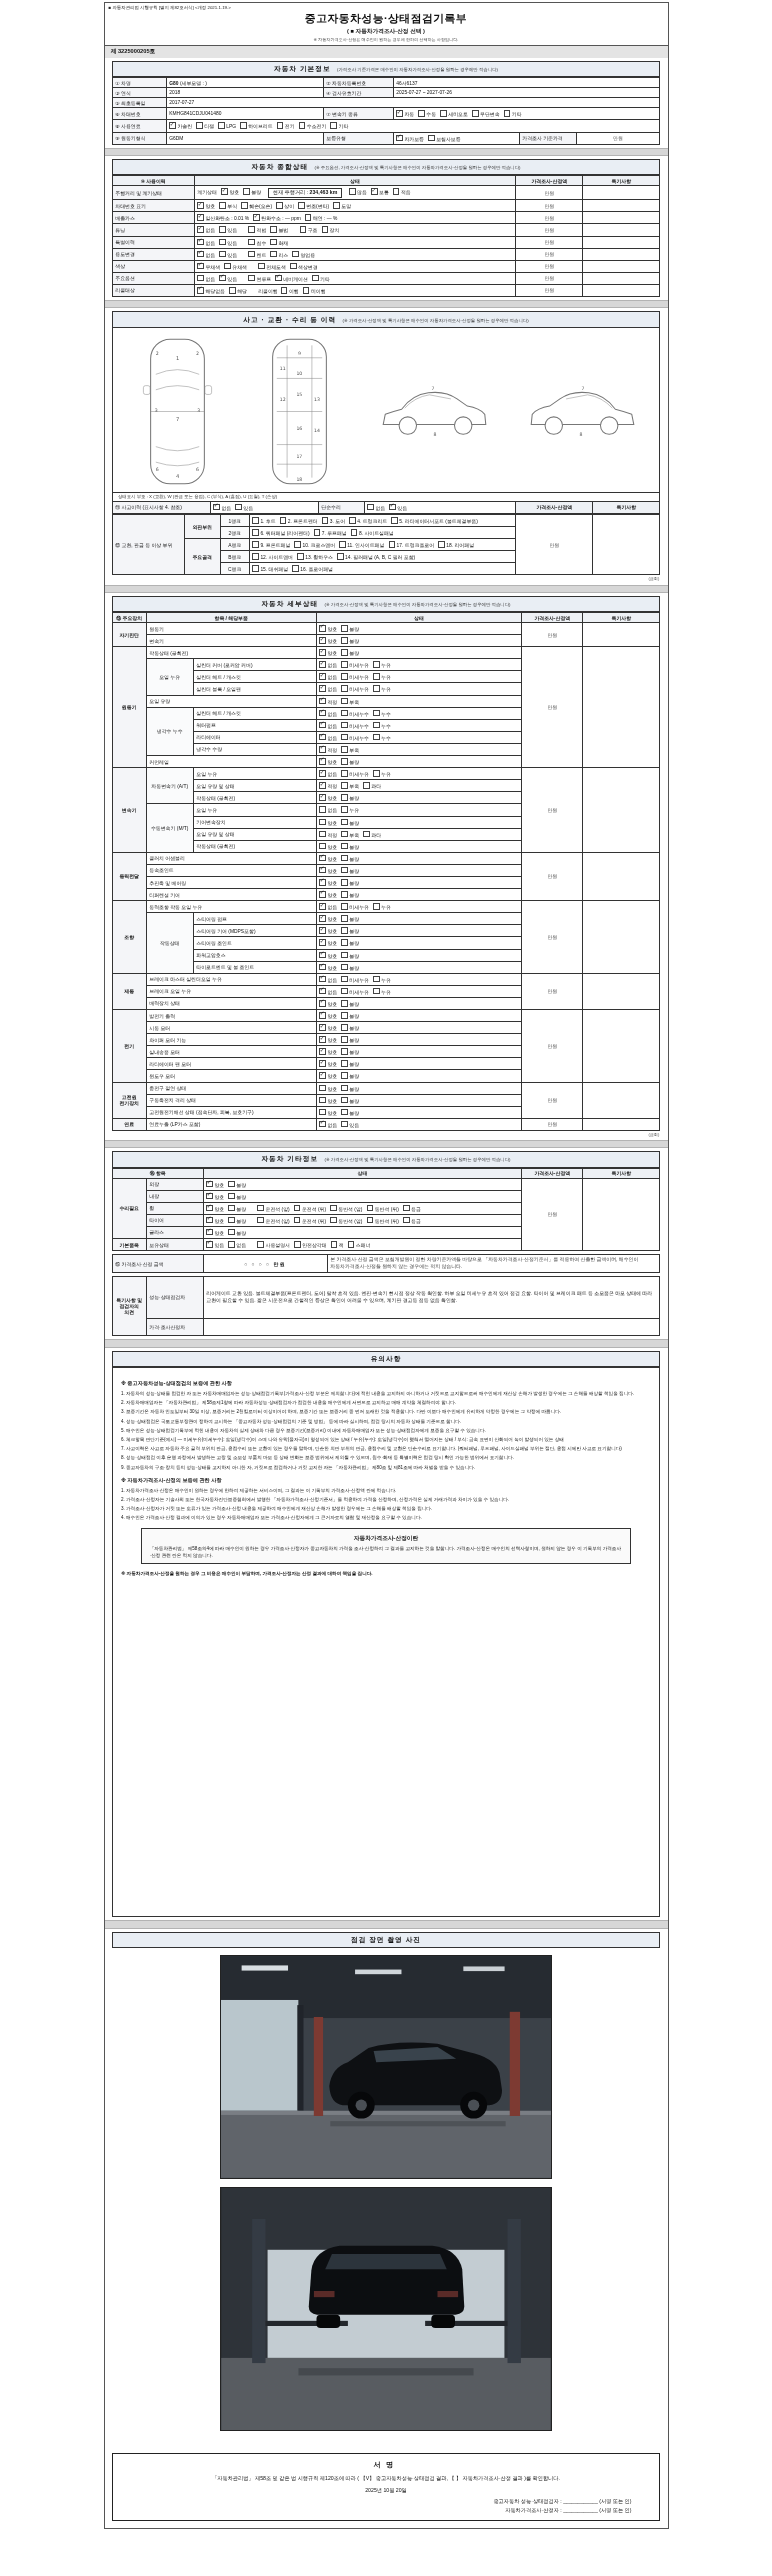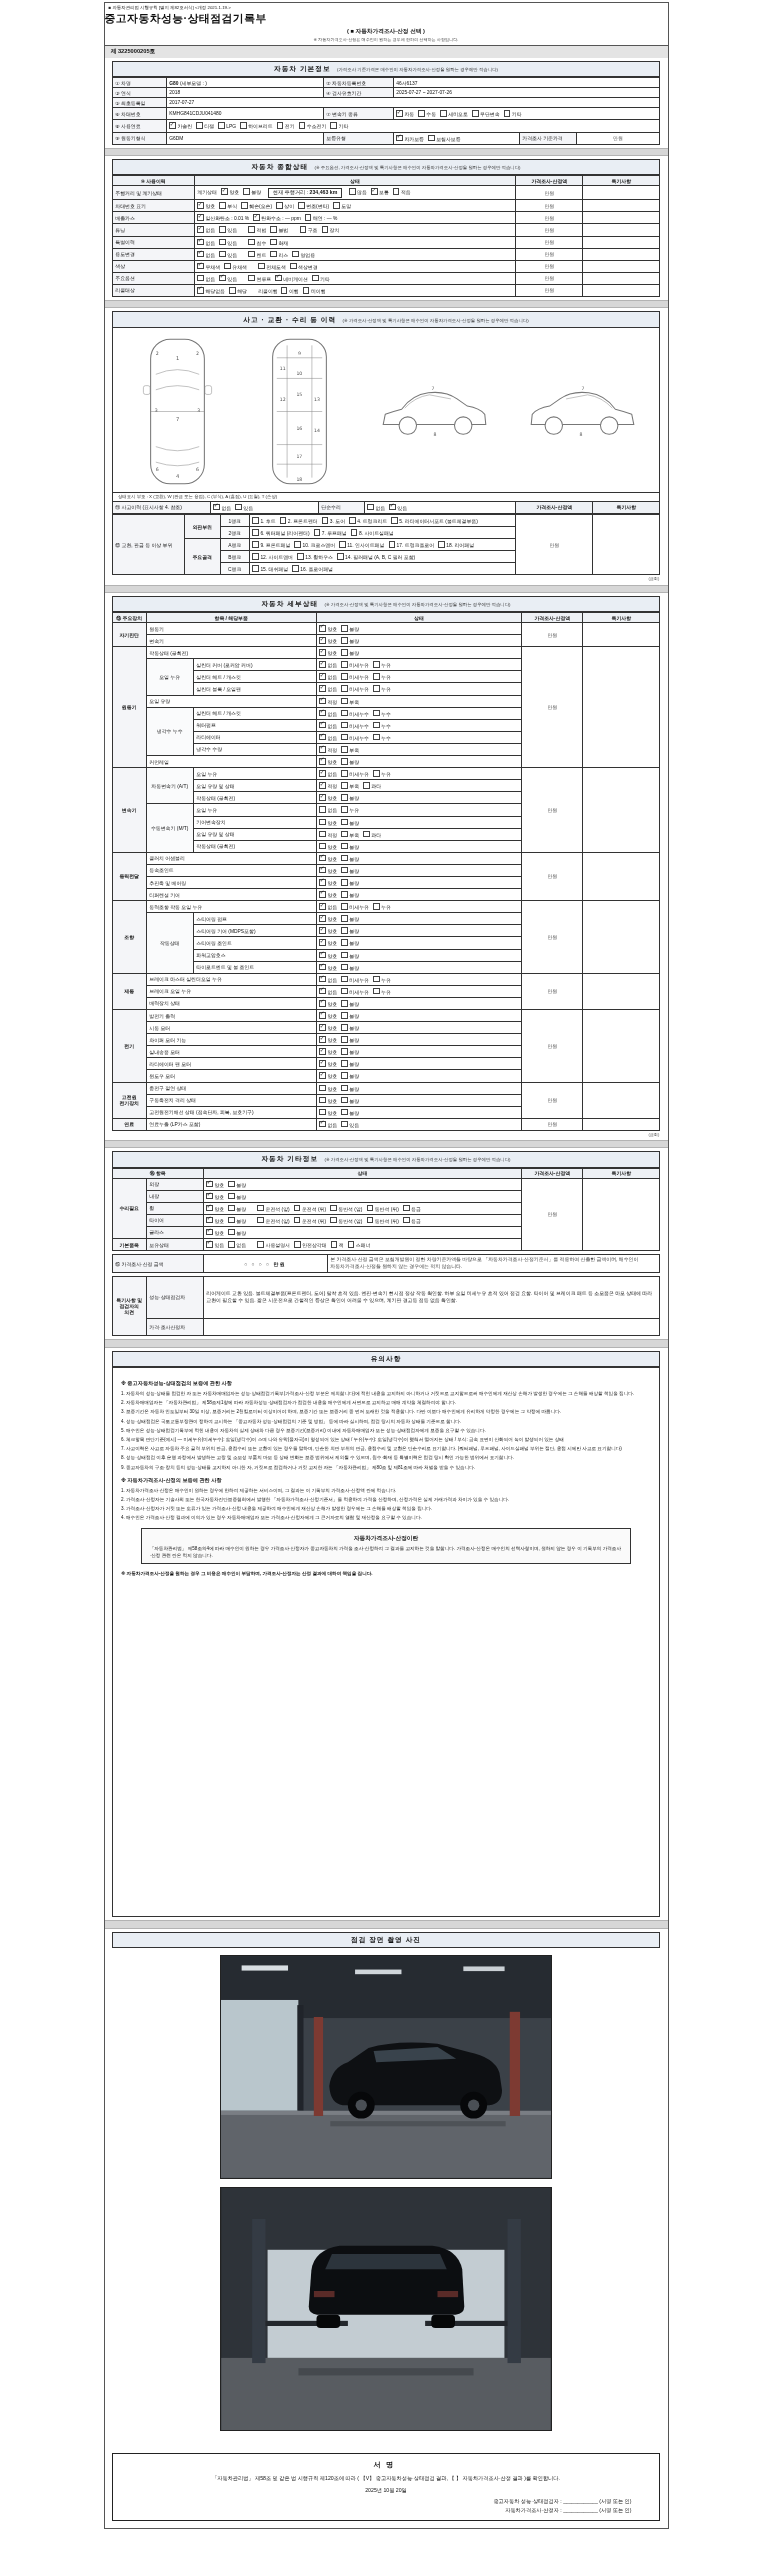--- a/index.html
+++ b/index.html
@@ -1,21 +1,21 @@
 <!DOCTYPE html>
 <html style="font-size:8.2px"><head>
 <meta charset="utf-8">
 <style>
   html,body{margin:0;padding:0;background:#ffffff;color:#111;
     font-family:"Liberation Sans","DejaVu Sans",sans-serif;}
   .page{width:563px;margin:2.1px auto 5.2px;border:0.5px solid #555;background:#fff;}
   .gap{height:6.2px;background:#d7d7d7;border-top:0.5px solid #b3b3b3;border-bottom:0.5px solid #b3b3b3;}
   .sec{padding:3.1px 7.2px;}
   .formref{font-size:4.4px;color:#222;padding:2.1px 4.1px 0;}
-  .title{text-align:left;font-size:10.8px;font-weight:bold;letter-spacing:0.5px;margin:2.1px 0 0;}
+  .title{text-align:center;font-size:10.8px;font-weight:bold;letter-spacing:0.5px;margin:2.1px 0 0;}
   .subtitle{text-align:center;font-size:5.7px;font-weight:bold;margin-top:1.5px;}
   .subnote{text-align:center;font-size:4.1px;color:#444;margin:1px 0 3.1px;}
   .docno{border-top:0.5px solid #555;background:#e4e4e4;padding:2.1px 6.2px;font-size:5.7px;font-weight:bold;}
   .band{border:0.5px solid #333;background:#e9eef4;text-align:center;padding:2.1px 3.1px;}
   .bandtitle{font-size:6.7px;font-weight:bold;letter-spacing:1px;}
   .bandnote{font-size:4.4px;color:#333;margin-left:4.1px;}
   .doc-table{width:100%;border-collapse:collapse;table-layout:fixed;}
   .doc-table th,.doc-table td{border:0.5px solid #333;font-size:4.9px;padding:1.5px 2.6px;vertical-align:middle;word-break:keep-all;overflow:hidden;}
   .doc-table th{background:#eef1f5;font-weight:bold;text-align:center;}
   .lab{background:#f4f5f8;}

